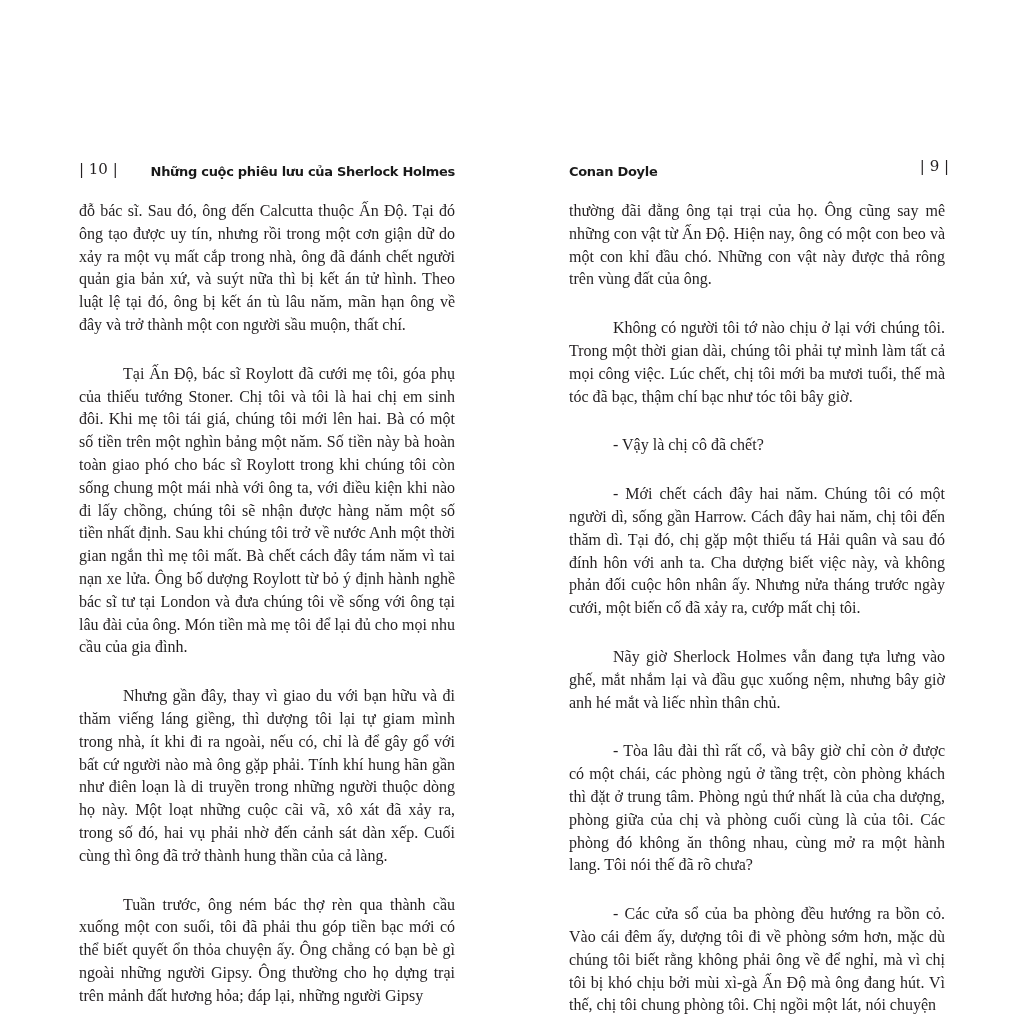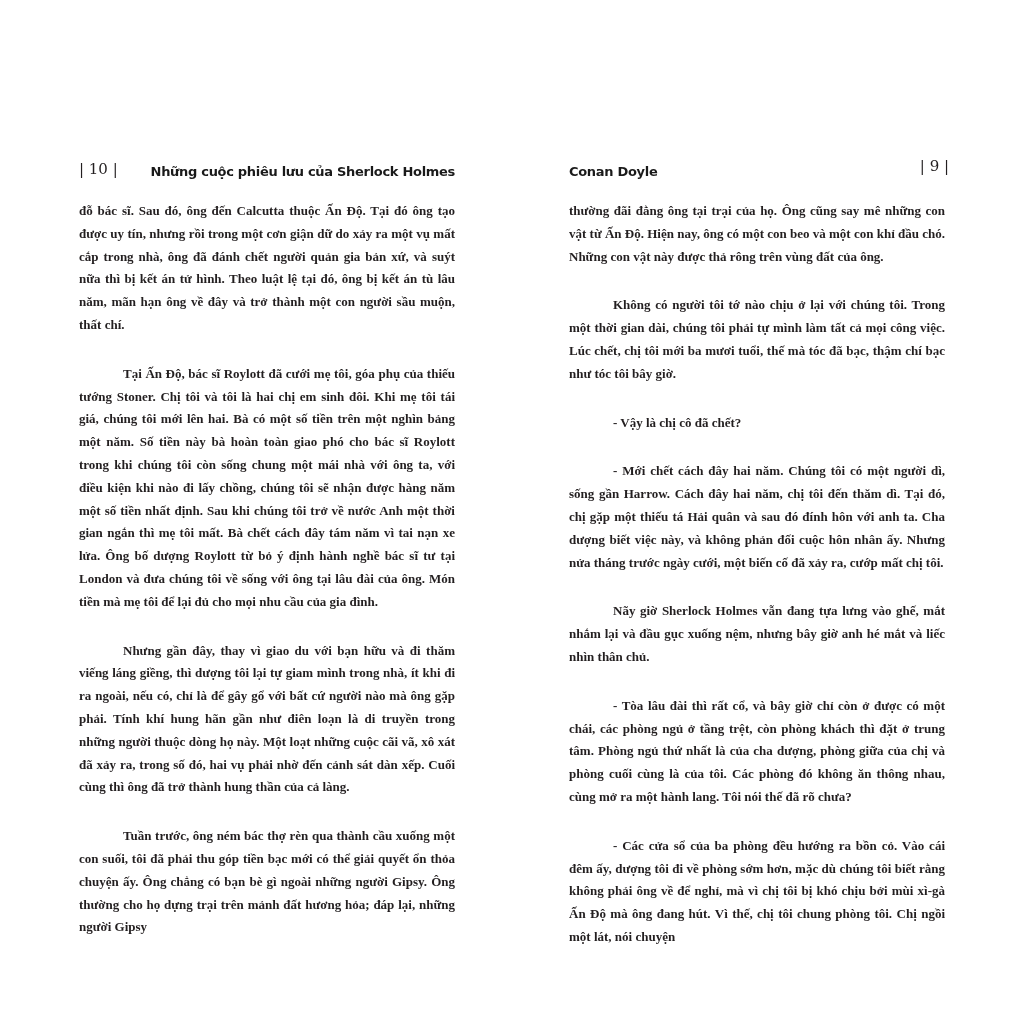--- a/index.html
+++ b/index.html
@@ -9,39 +9,39 @@
   .page.right { left: 569px; }
   .header { position: absolute; top: 158px; left: 0; width: 100%; height: 24px; }
   .pnum { position: absolute; font-family: "DejaVu Serif", serif; font-size: 15px; color: #231f20; top: 2px; }
   .left .pnum { left: 0; }
   .right .pnum { right: 0; top: -1px; }
   .rtitle { position: absolute; font-family: "DejaVu Sans", sans-serif; font-weight: bold; font-size: 13px; letter-spacing: -0.3px; top: 6px; color: #1a1a1a; }
   .left .rtitle { right: 4px; }
   .right .rtitle { left: 0; }
   .body { position: absolute; top: 200px; left: 0; width: 376px;
           font-family: "Liberation Serif", "DejaVu Serif", serif;
-          font-size: 13px; line-height: 22.8px; text-align: justify; color: #231f20; font-weight: bold; }
+          font-size: 16px; line-height: 22.8px; text-align: justify; color: #231f20; }
   .right .body { top: 200px; }
   .body p { margin: 0 0 4px 0; text-indent: 0; }
   .body p.ind { text-indent: 44px; margin-top: 26px; }
   .body p.first { text-indent: 0; }
 </style>
 </head>
 <body>
 
 <div class="page left">
   <div class="header">
     <span class="pnum">| 10 |</span>
     <span class="rtitle">Những cuộc phiêu lưu của Sherlock Holmes</span>
   </div>
   <div class="body">
     <p class="first">đỗ bác sĩ. Sau đó, ông đến Calcutta thuộc Ấn Độ. Tại đó ông tạo được uy tín, nhưng rồi trong một cơn giận dữ do xảy ra một vụ mất cắp trong nhà, ông đã đánh chết người quản gia bản xứ, và suýt nữa thì bị kết án tử hình. Theo luật lệ tại đó, ông bị kết án tù lâu năm, mãn hạn ông về đây và trở thành một con người sầu muộn, thất chí.</p>
     <p class="ind">Tại Ấn Độ, bác sĩ Roylott đã cưới mẹ tôi, góa phụ của thiếu tướng Stoner. Chị tôi và tôi là hai chị em sinh đôi. Khi mẹ tôi tái giá, chúng tôi mới lên hai. Bà có một số tiền trên một nghìn bảng một năm. Số tiền này bà hoàn toàn giao phó cho bác sĩ Roylott trong khi chúng tôi còn sống chung một mái nhà với ông ta, với điều kiện khi nào đi lấy chồng, chúng tôi sẽ nhận được hàng năm một số tiền nhất định. Sau khi chúng tôi trở về nước Anh một thời gian ngắn thì mẹ tôi mất. Bà chết cách đây tám năm vì tai nạn xe lửa. Ông bố dượng Roylott từ bỏ ý định hành nghề bác sĩ tư tại London và đưa chúng tôi về sống với ông tại lâu đài của ông. Món tiền mà mẹ tôi để lại đủ cho mọi nhu cầu của gia đình.</p>
     <p class="ind">Nhưng gần đây, thay vì giao du với bạn hữu và đi thăm viếng láng giềng, thì dượng tôi lại tự giam mình trong nhà, ít khi đi ra ngoài, nếu có, chỉ là để gây gổ với bất cứ người nào mà ông gặp phải. Tính khí hung hãn gần như điên loạn là di truyền trong những người thuộc dòng họ này. Một loạt những cuộc cãi vã, xô xát đã xảy ra, trong số đó, hai vụ phải nhờ đến cảnh sát dàn xếp. Cuối cùng thì ông đã trở thành hung thần của cả làng.</p>
-    <p class="ind">Tuần trước, ông ném bác thợ rèn qua thành cầu xuống một con suối, tôi đã phải thu góp tiền bạc mới có thể giải quyết ổn thỏa chuyện ấy. Ông chẳng có bạn bè gì ngoài những người Gipsy. Ông thường cho họ dựng trại trên mảnh đất hương hỏa; đáp lại, những người Gipsy</p>
+    <p class="ind">Tuần trước, ông ném bác thợ rèn qua thành cầu xuống một con suối, tôi đã phải thu góp tiền bạc mới có thể biết quyết ổn thỏa chuyện ấy. Ông chẳng có bạn bè gì ngoài những người Gipsy. Ông thường cho họ dựng trại trên mảnh đất hương hỏa; đáp lại, những người Gipsy</p>
   </div>
 </div>
 
 <div class="page right">
   <div class="header">
     <span class="rtitle">Conan Doyle</span>
     <span class="pnum">| 9 |</span>
   </div>
   <div class="body">
     <p class="first">thường đãi đằng ông tại trại của họ. Ông cũng say mê những con vật từ Ấn Độ. Hiện nay, ông có một con beo và một con khỉ đầu chó. Những con vật này được thả rông trên vùng đất của ông.</p>

